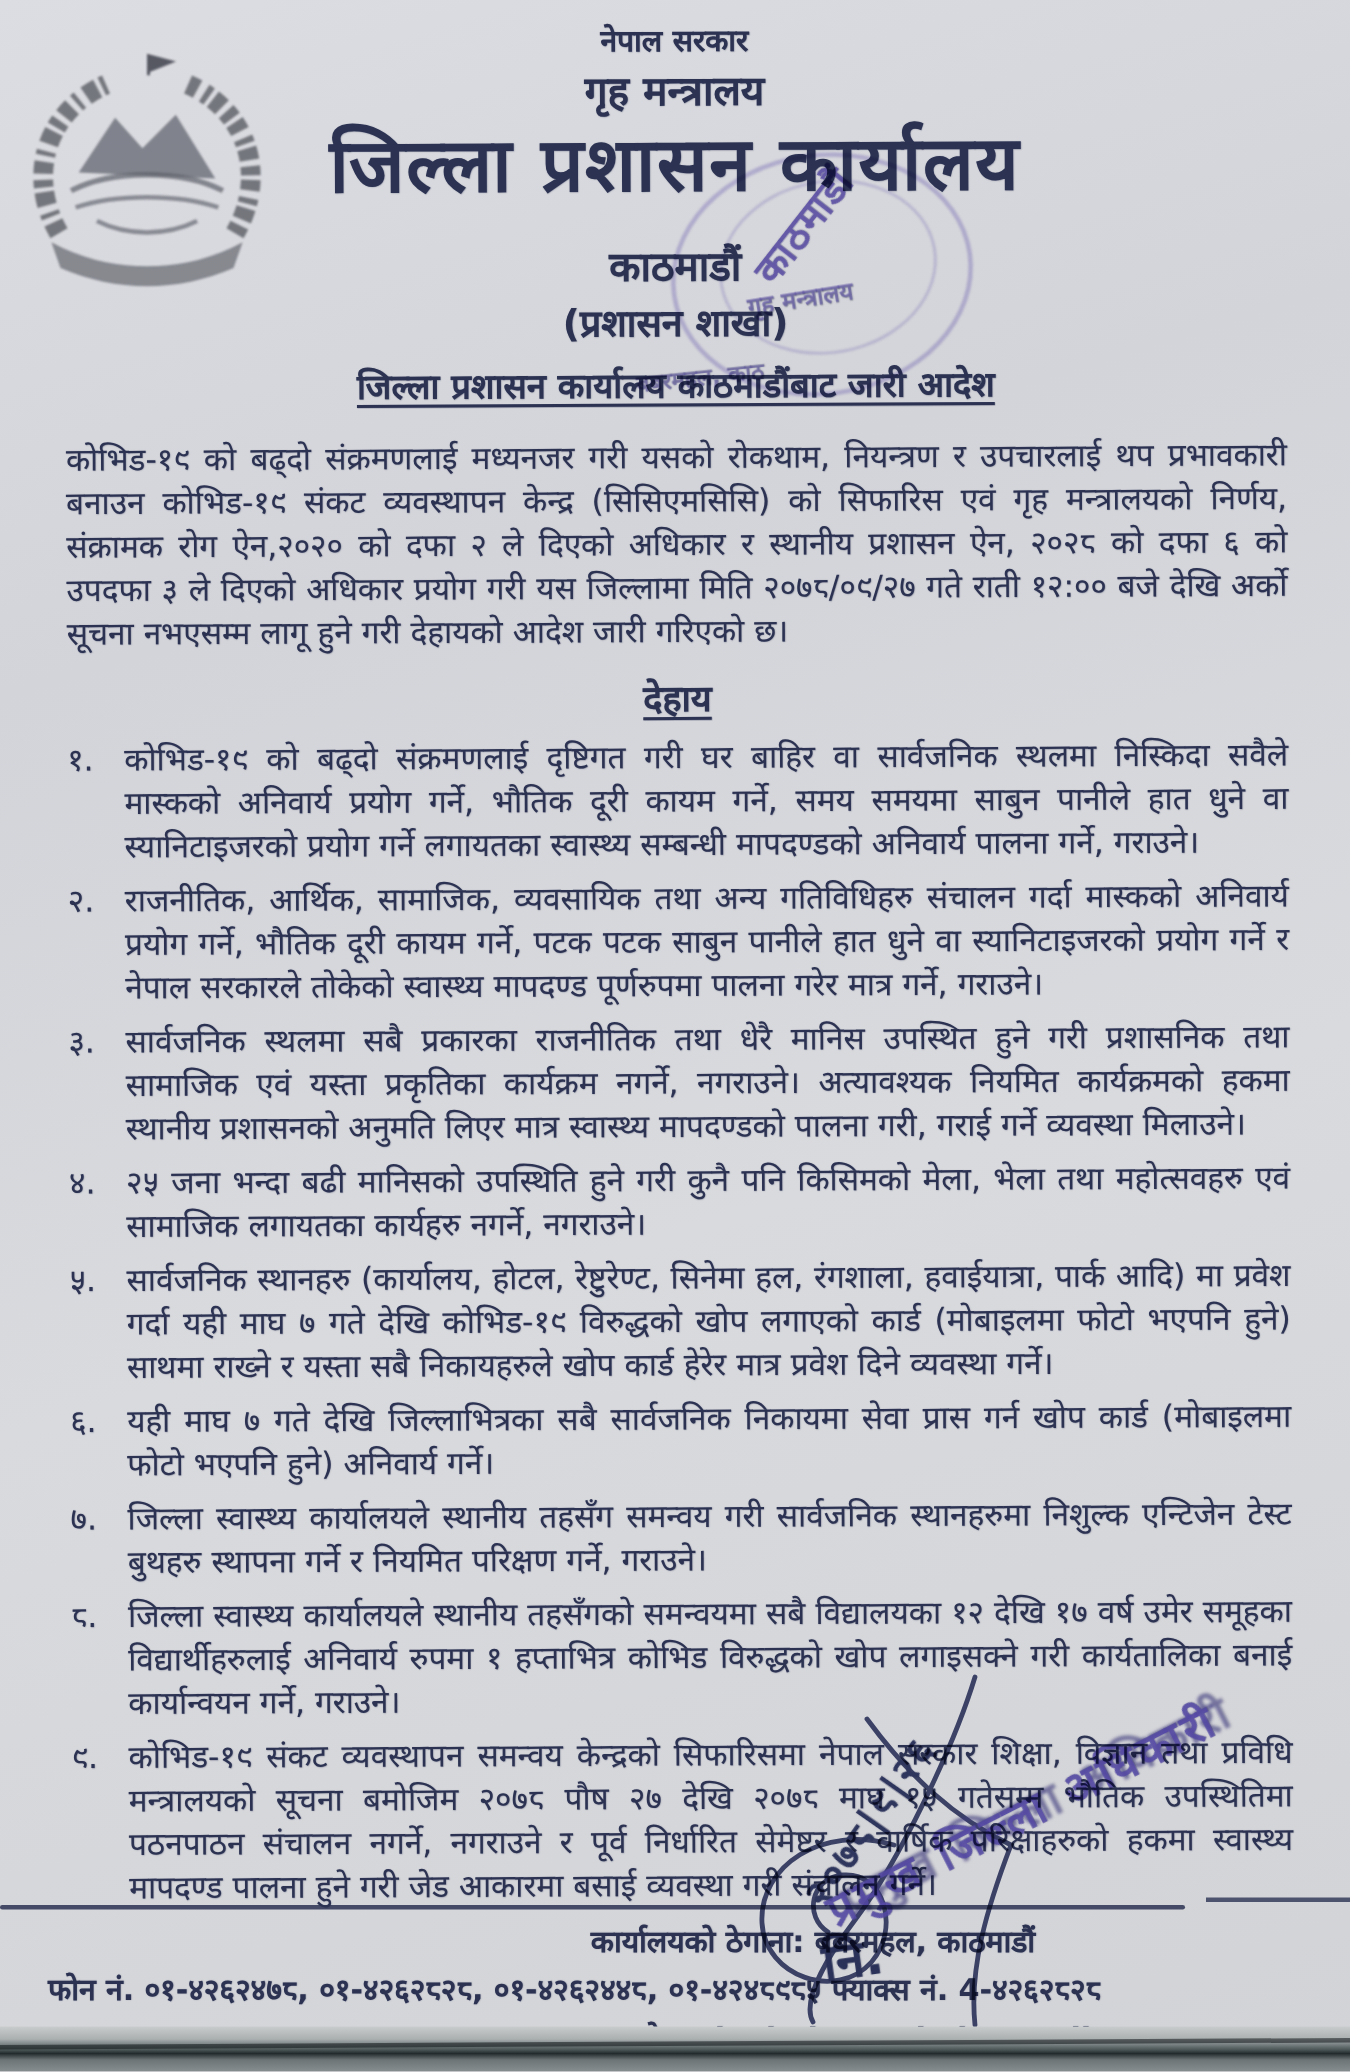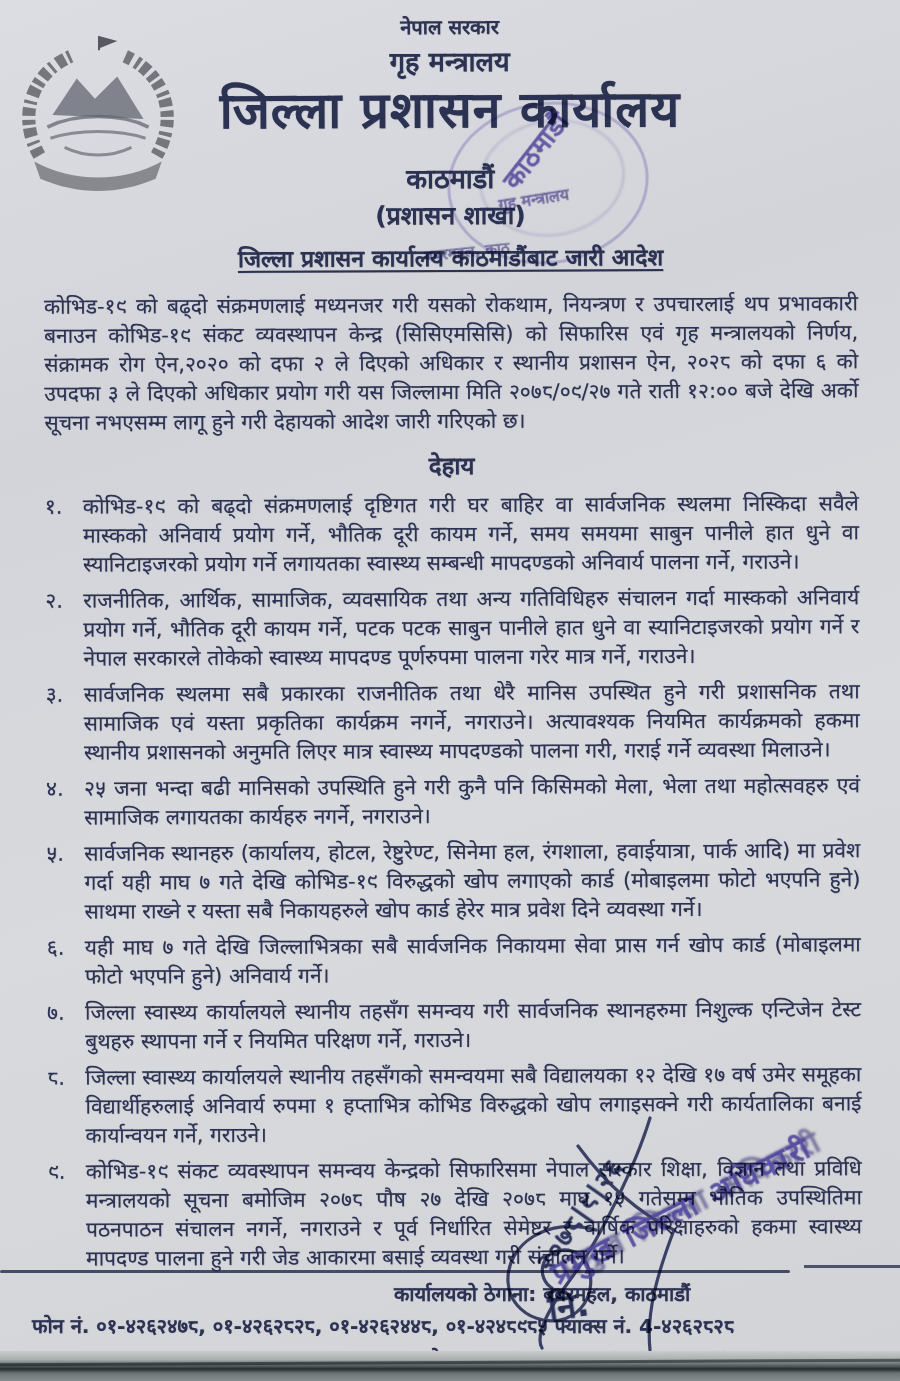--- a/index.html
+++ b/index.html
@@ -30,21 +30,21 @@
   .seal-ring{left:447px;top:102px;width:202px;height:162px;border:3px solid rgba(116,100,198,.34);border-radius:50%;transform:rotate(-8deg);filter:blur(.7px);}
   .seal-ring2{left:479px;top:120px;width:146px;height:116px;border:2px solid rgba(116,100,198,.25);border-radius:50%;transform:rotate(-10deg);filter:blur(.8px);}
   .seal-city{left:522px;top:160px;font-size:26px;font-weight:700;color:rgba(110,94,196,.82);letter-spacing:1px;transform-origin:left bottom;transform:rotate(-52deg);filter:blur(.4px);}
   .seal-ministry{left:498px;top:188px;font-size:16px;font-weight:700;color:rgba(116,100,198,.58);transform:rotate(-9deg);filter:blur(.4px);}
   .seal-address{left:424px;top:241px;font-size:15px;font-weight:700;color:rgba(116,100,198,.48);transform:rotate(-6deg);filter:blur(.5px);}
 
   
   .content{position:relative;margin-top:18px;padding:0 40px 0 46px;z-index:2;}
   .intro{font-size:21px;line-height:29px;text-align:justify;margin:0;}
   .list-heading{font-size:24px;font-weight:700;text-align:center;margin:12px 0 10px;}
-  .list-heading span{text-underline-offset:4px;}
+  .list-heading span{text-decoration:underline;text-underline-offset:4px;}
   ol.orders{list-style:none;margin:0;padding:0;}
   ol.orders li{display:flex;margin-bottom:7px;font-size:21px;line-height:29px;}
   .li-num{flex:0 0 38px;}
   .li-text{flex:1;text-align:justify;}
 
   
   .sig-layer{position:absolute;left:0;top:0;width:900px;height:1381px;z-index:4;pointer-events:none;mix-blend-mode:multiply;}
   .sig-svg{position:absolute;left:478px;top:1112px;width:420px;height:245px;}
   .hand-date{position:absolute;left:556px;top:1242px;font-size:26px;font-weight:600;color:#38406e;transform-origin:left bottom;transform:rotate(-55deg);letter-spacing:2px;filter:blur(.3px);}
   .hand-initial{position:absolute;left:548px;top:1282px;font-size:34px;font-weight:600;color:#333b68;transform:rotate(-8deg);filter:blur(.3px);}

